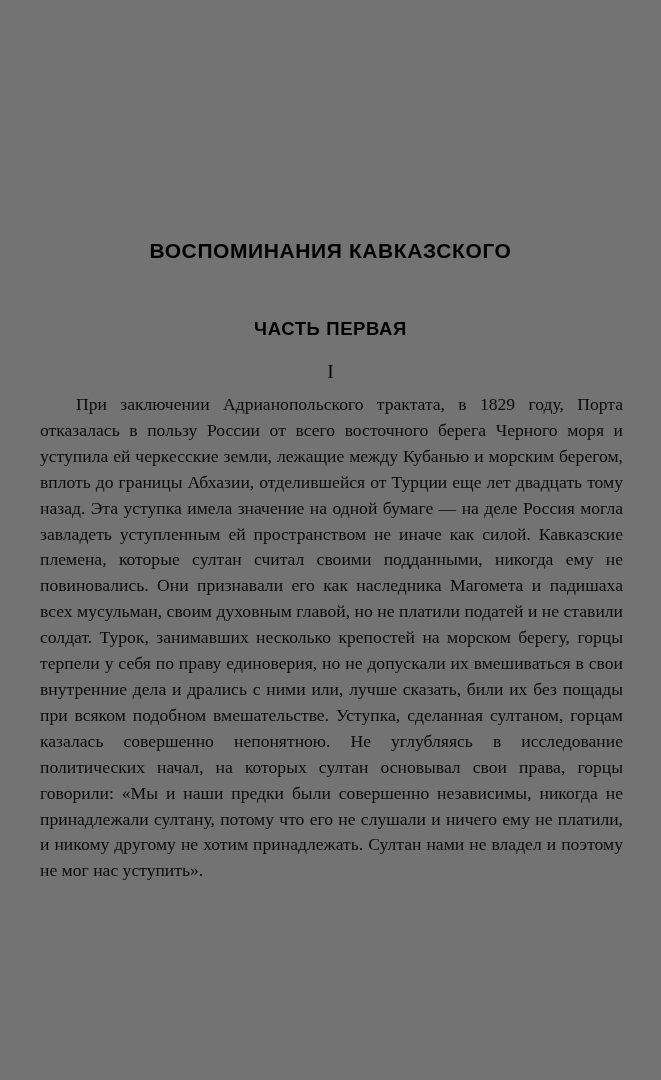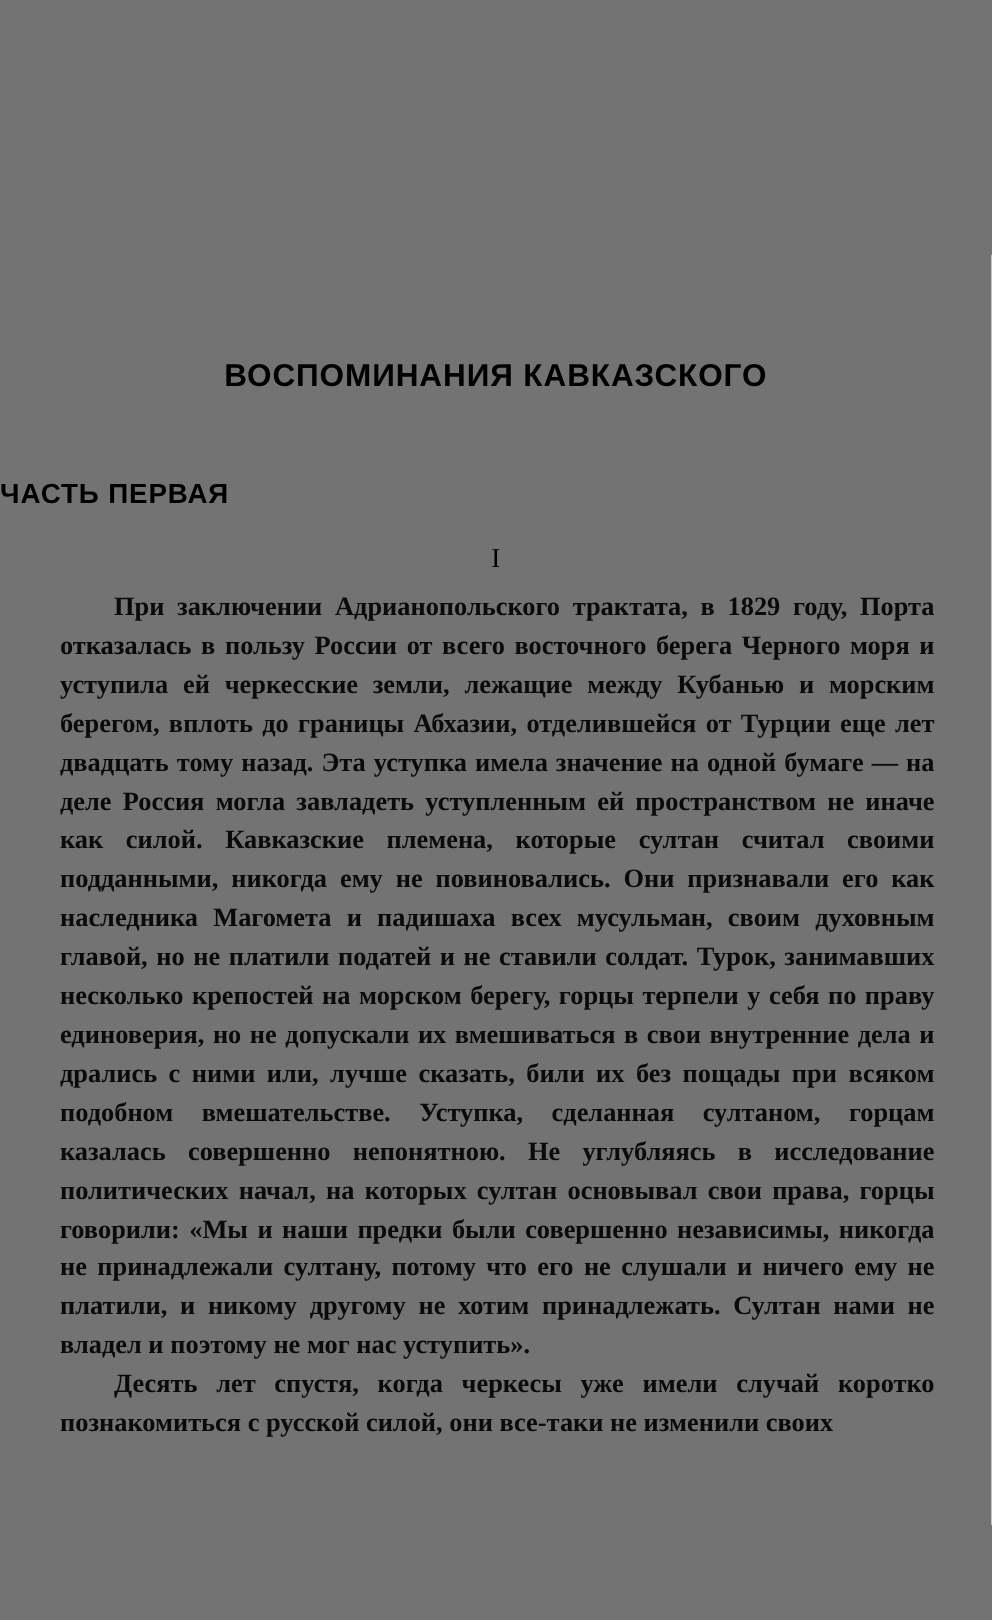--- a/index.html
+++ b/index.html
@@ -22,57 +22,55 @@
     text-align: center;
     font-family: "Liberation Sans", sans-serif;
     font-weight: 700;
     font-size: 21px;
     line-height: 30px;
     letter-spacing: 0.6px;
     color: #000000;
   }
   .part-heading {
     margin-top: 52px;
-    text-align: left;
+    text-align: center;
     font-family: "Liberation Sans", sans-serif;
     font-weight: 700;
     font-size: 18.5px;
     letter-spacing: 0.6px;
     color: #000000;
   }
   .chapter-number {
     margin-top: 22px;
     text-align: center;
     font-family: "Liberation Serif", serif;
     font-size: 18px;
     font-weight: 400;
     color: #000000;
   }
   .body-text {
     margin: 9px 38px 0 40px;
     font-size: 17.6px;
     line-height: 25.9px;
     text-align: justify;
     color: #0a0a0a;
-    font-weight: bold;
   }
   .body-text p {
     margin: 0;
     text-indent: 36px;
   }
 </style>
 </head>
 <body>
 
 <div class="page">
   <div class="book-title">
     <div>ВОСПОМИНАНИЯ КАВКАЗСКОГО</div>
   </div>
 
   <div class="part-heading">ЧАСТЬ ПЕРВАЯ</div>
 
   <div class="chapter-number">I</div>
 
   <div class="body-text">
     <p>При заключении Адрианопольского трактата, в 1829 году, Порта отказалась в пользу России от всего восточного берега Черного моря и уступила ей черкесские земли, лежащие между Кубанью и морским берегом, вплоть до границы Абхазии, отделившейся от Турции еще лет двадцать тому назад. Эта уступка имела значение на одной бумаге — на деле Россия могла завладеть уступленным ей пространством не иначе как силой. Кавказские племена, которые султан считал своими подданными, никогда ему не повиновались. Они признавали его как наследника Магомета и падишаха всех мусульман, своим духовным главой, но не платили податей и не ставили солдат. Турок, занимавших несколько крепостей на морском берегу, горцы терпели у себя по праву единоверия, но не допускали их вмешиваться в свои внутренние дела и дрались с ними или, лучше сказать, били их без пощады при всяком подобном вмешательстве. Уступка, сделанная султаном, горцам казалась совершенно непонятною. Не углубляясь в исследование политических начал, на которых султан основывал свои права, горцы говорили: «Мы и наши предки были совершенно независимы, никогда не принадлежали султану, потому что его не слушали и ничего ему не платили, и никому другому не хотим принадлежать. Султан нами не владел и поэтому не мог нас уступить».</p>
-    <p>Десять лет спустя, когда черкесы уже имели случай коротко познакомиться с русской силой, они все-таки не изменили своих</p>
   </div>
 </div>
 
 </body></html>

